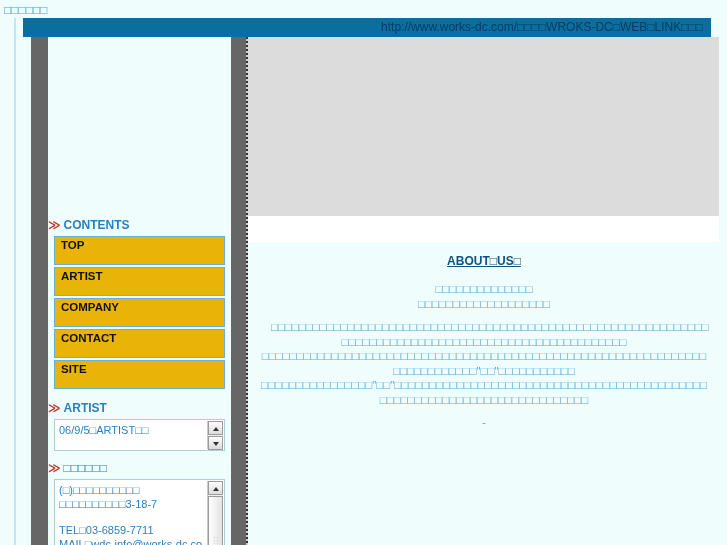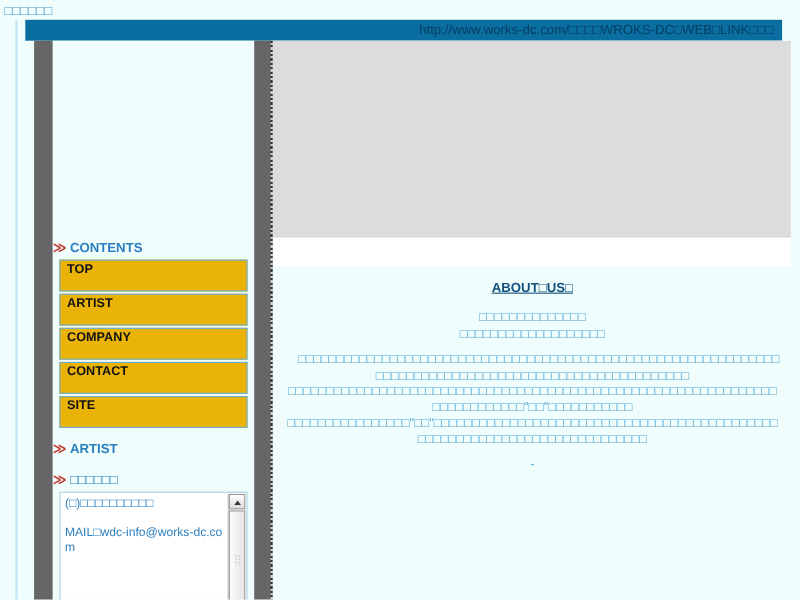--- a/index.html
+++ b/index.html
@@ -172,31 +172,40 @@
       <div class="menu-item">CONTACT</div>
       <div class="menu-item">SITE</div>
     </div>
 
     <div style="height:10px;"></div>
 
     <div class="sec-head">
       <span class="chev">≫</span><span>ARTIST</span>
     </div>
 
+    <div class="panel" style="height:32px;">
+      <div class="panel-text">06/9/5□ARTIST□□</div>
+      <div class="sb">
+        <div class="sb-btn up" style="top:0;"></div>
+        <div class="sb-btn dn" style="top:15px;"></div>
+      </div>
+    </div>
 
     <div style="height:10px;"></div>
 
     <div class="sec-head">
       <span class="chev">≫</span><span>□□□□□□</span>
     </div>
 
     <div class="panel" style="height:137px;">
       <div class="panel-text">
         <div>(□)□□□□□□□□□□</div>
+        <div>□□□□□□□□□□3-18-7</div>
         <div style="height:12px;"></div>
+        <div>TEL□03-6859-7711</div>
         <div>MAIL□wdc-info@works-dc.com</div>
       </div>
       <div class="sb">
         <div class="sb-btn up" style="top:0;"></div>
         <div class="sb-thumb" style="top:15px;height:90px;"></div>
         <div class="sb-btn up" style="top:106px;"></div>
 
       </div>
     </div>
 

